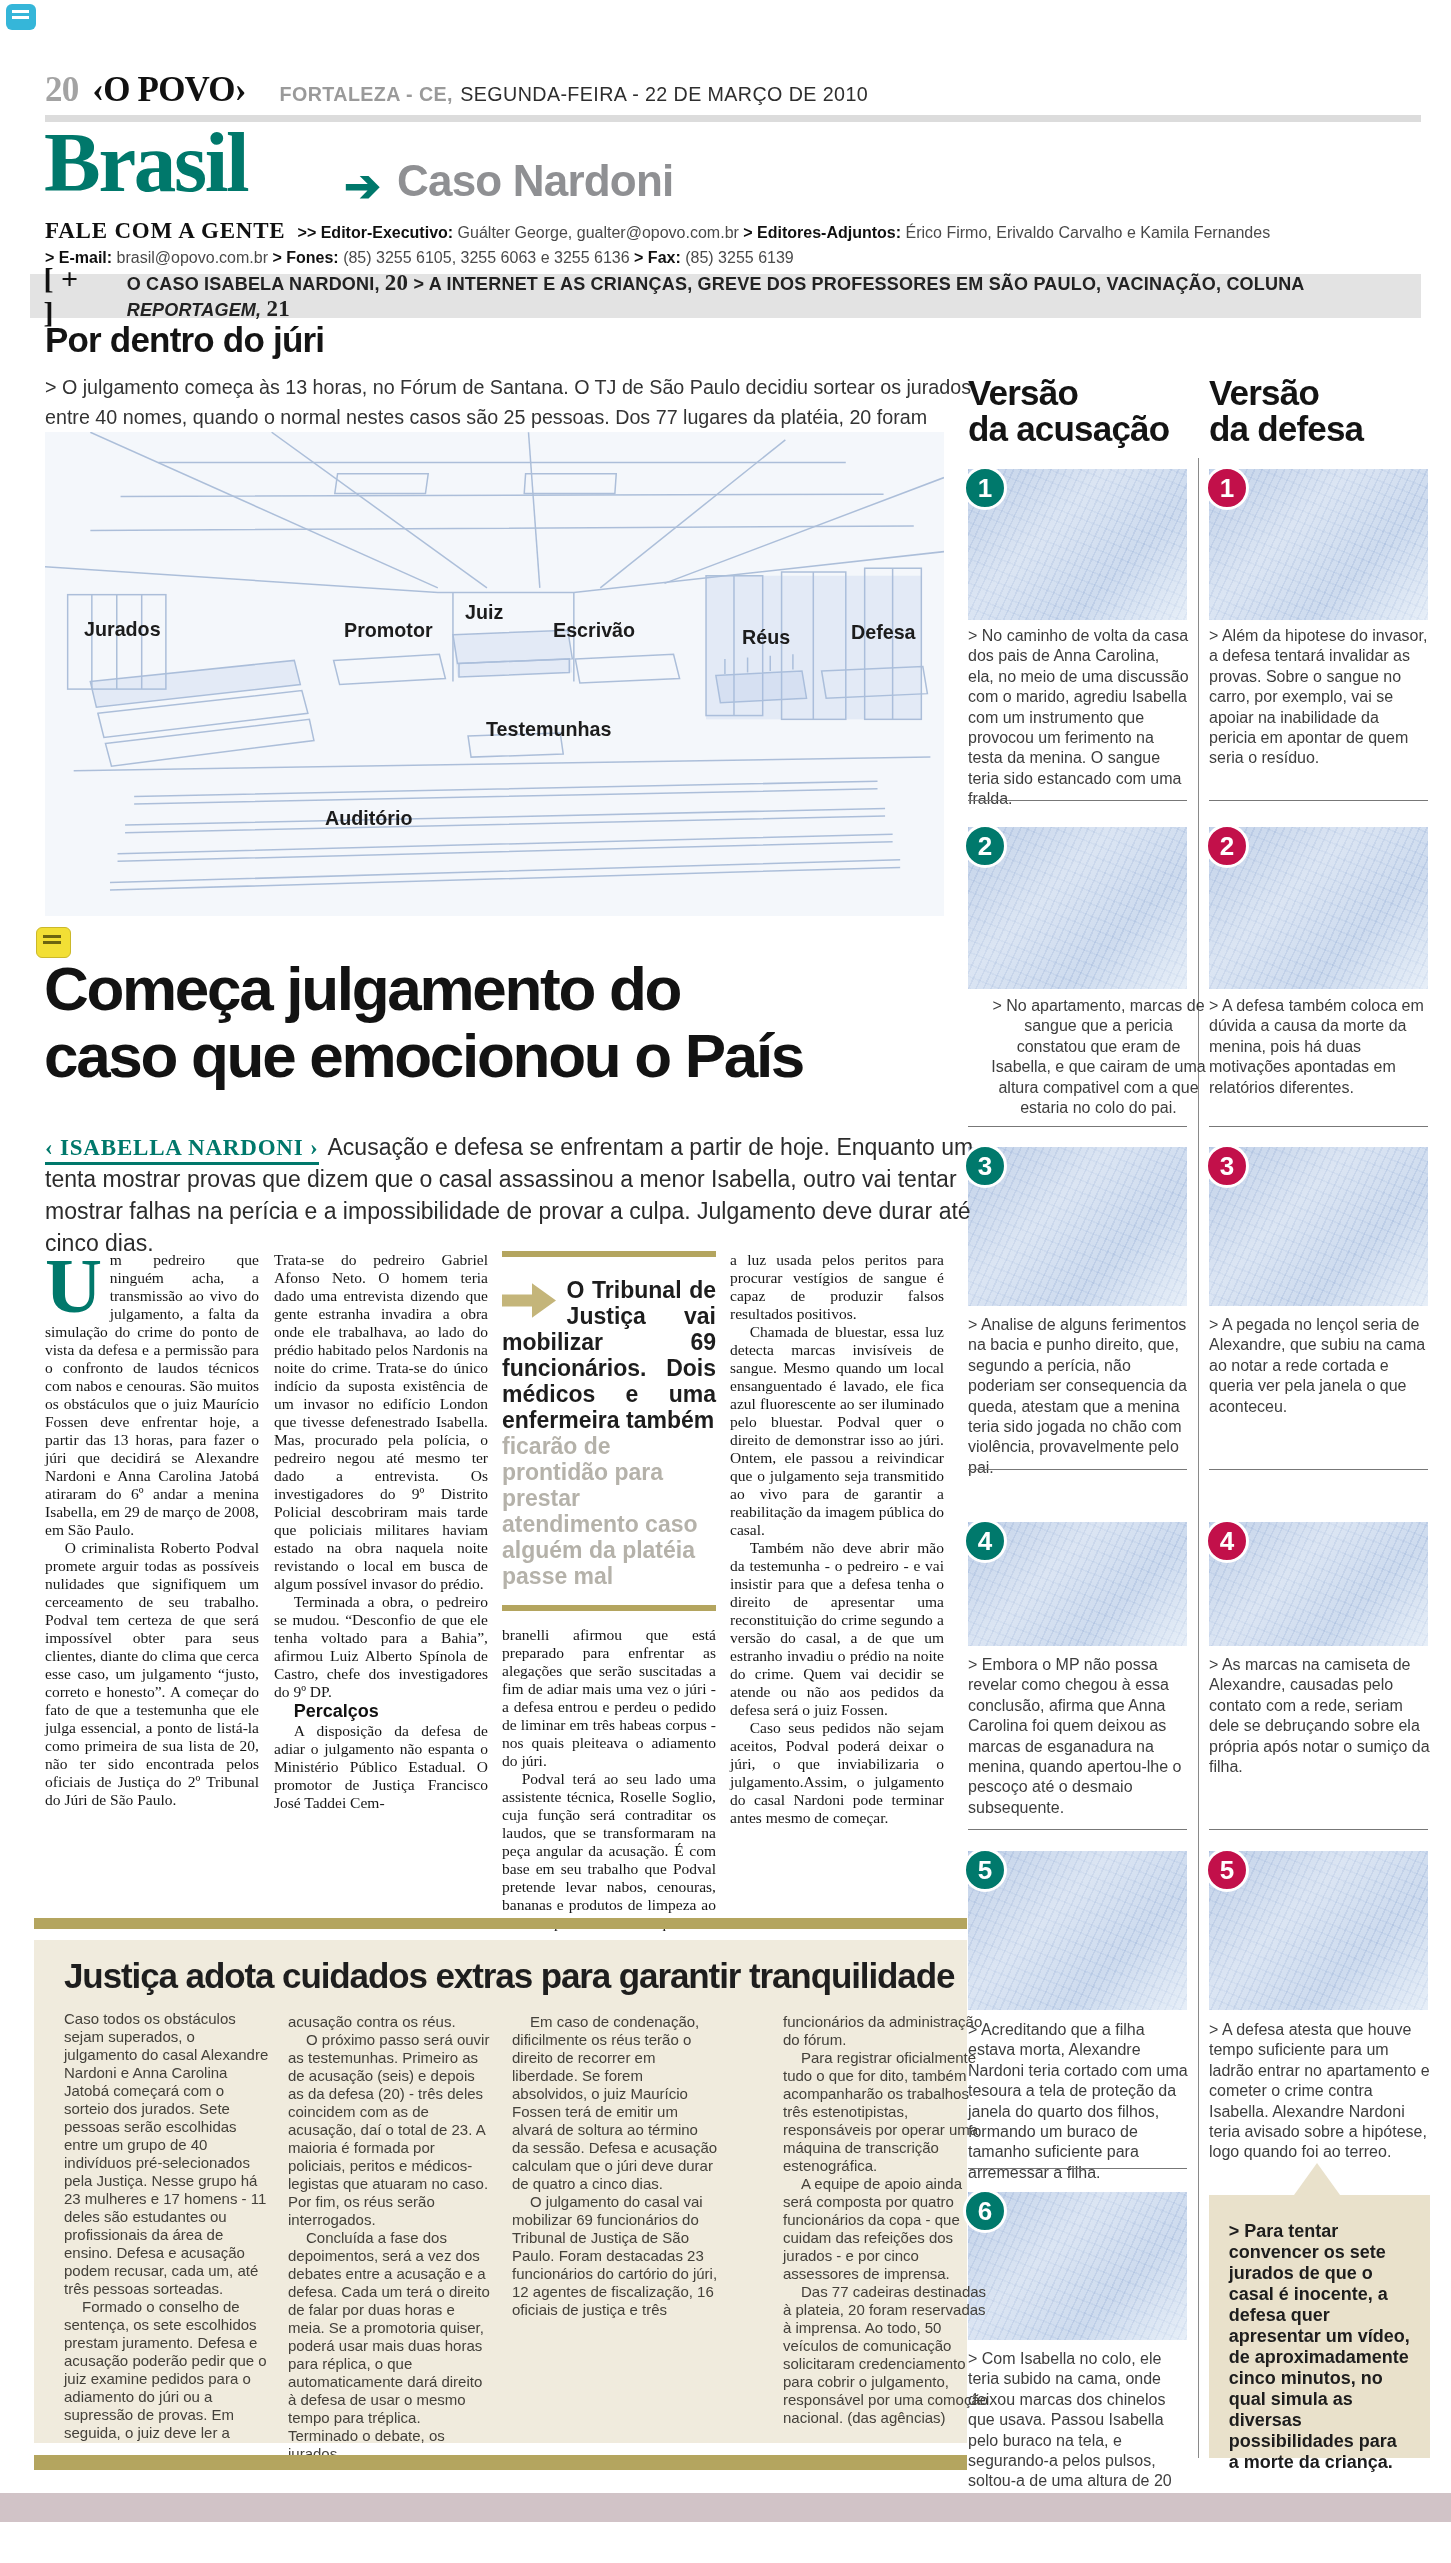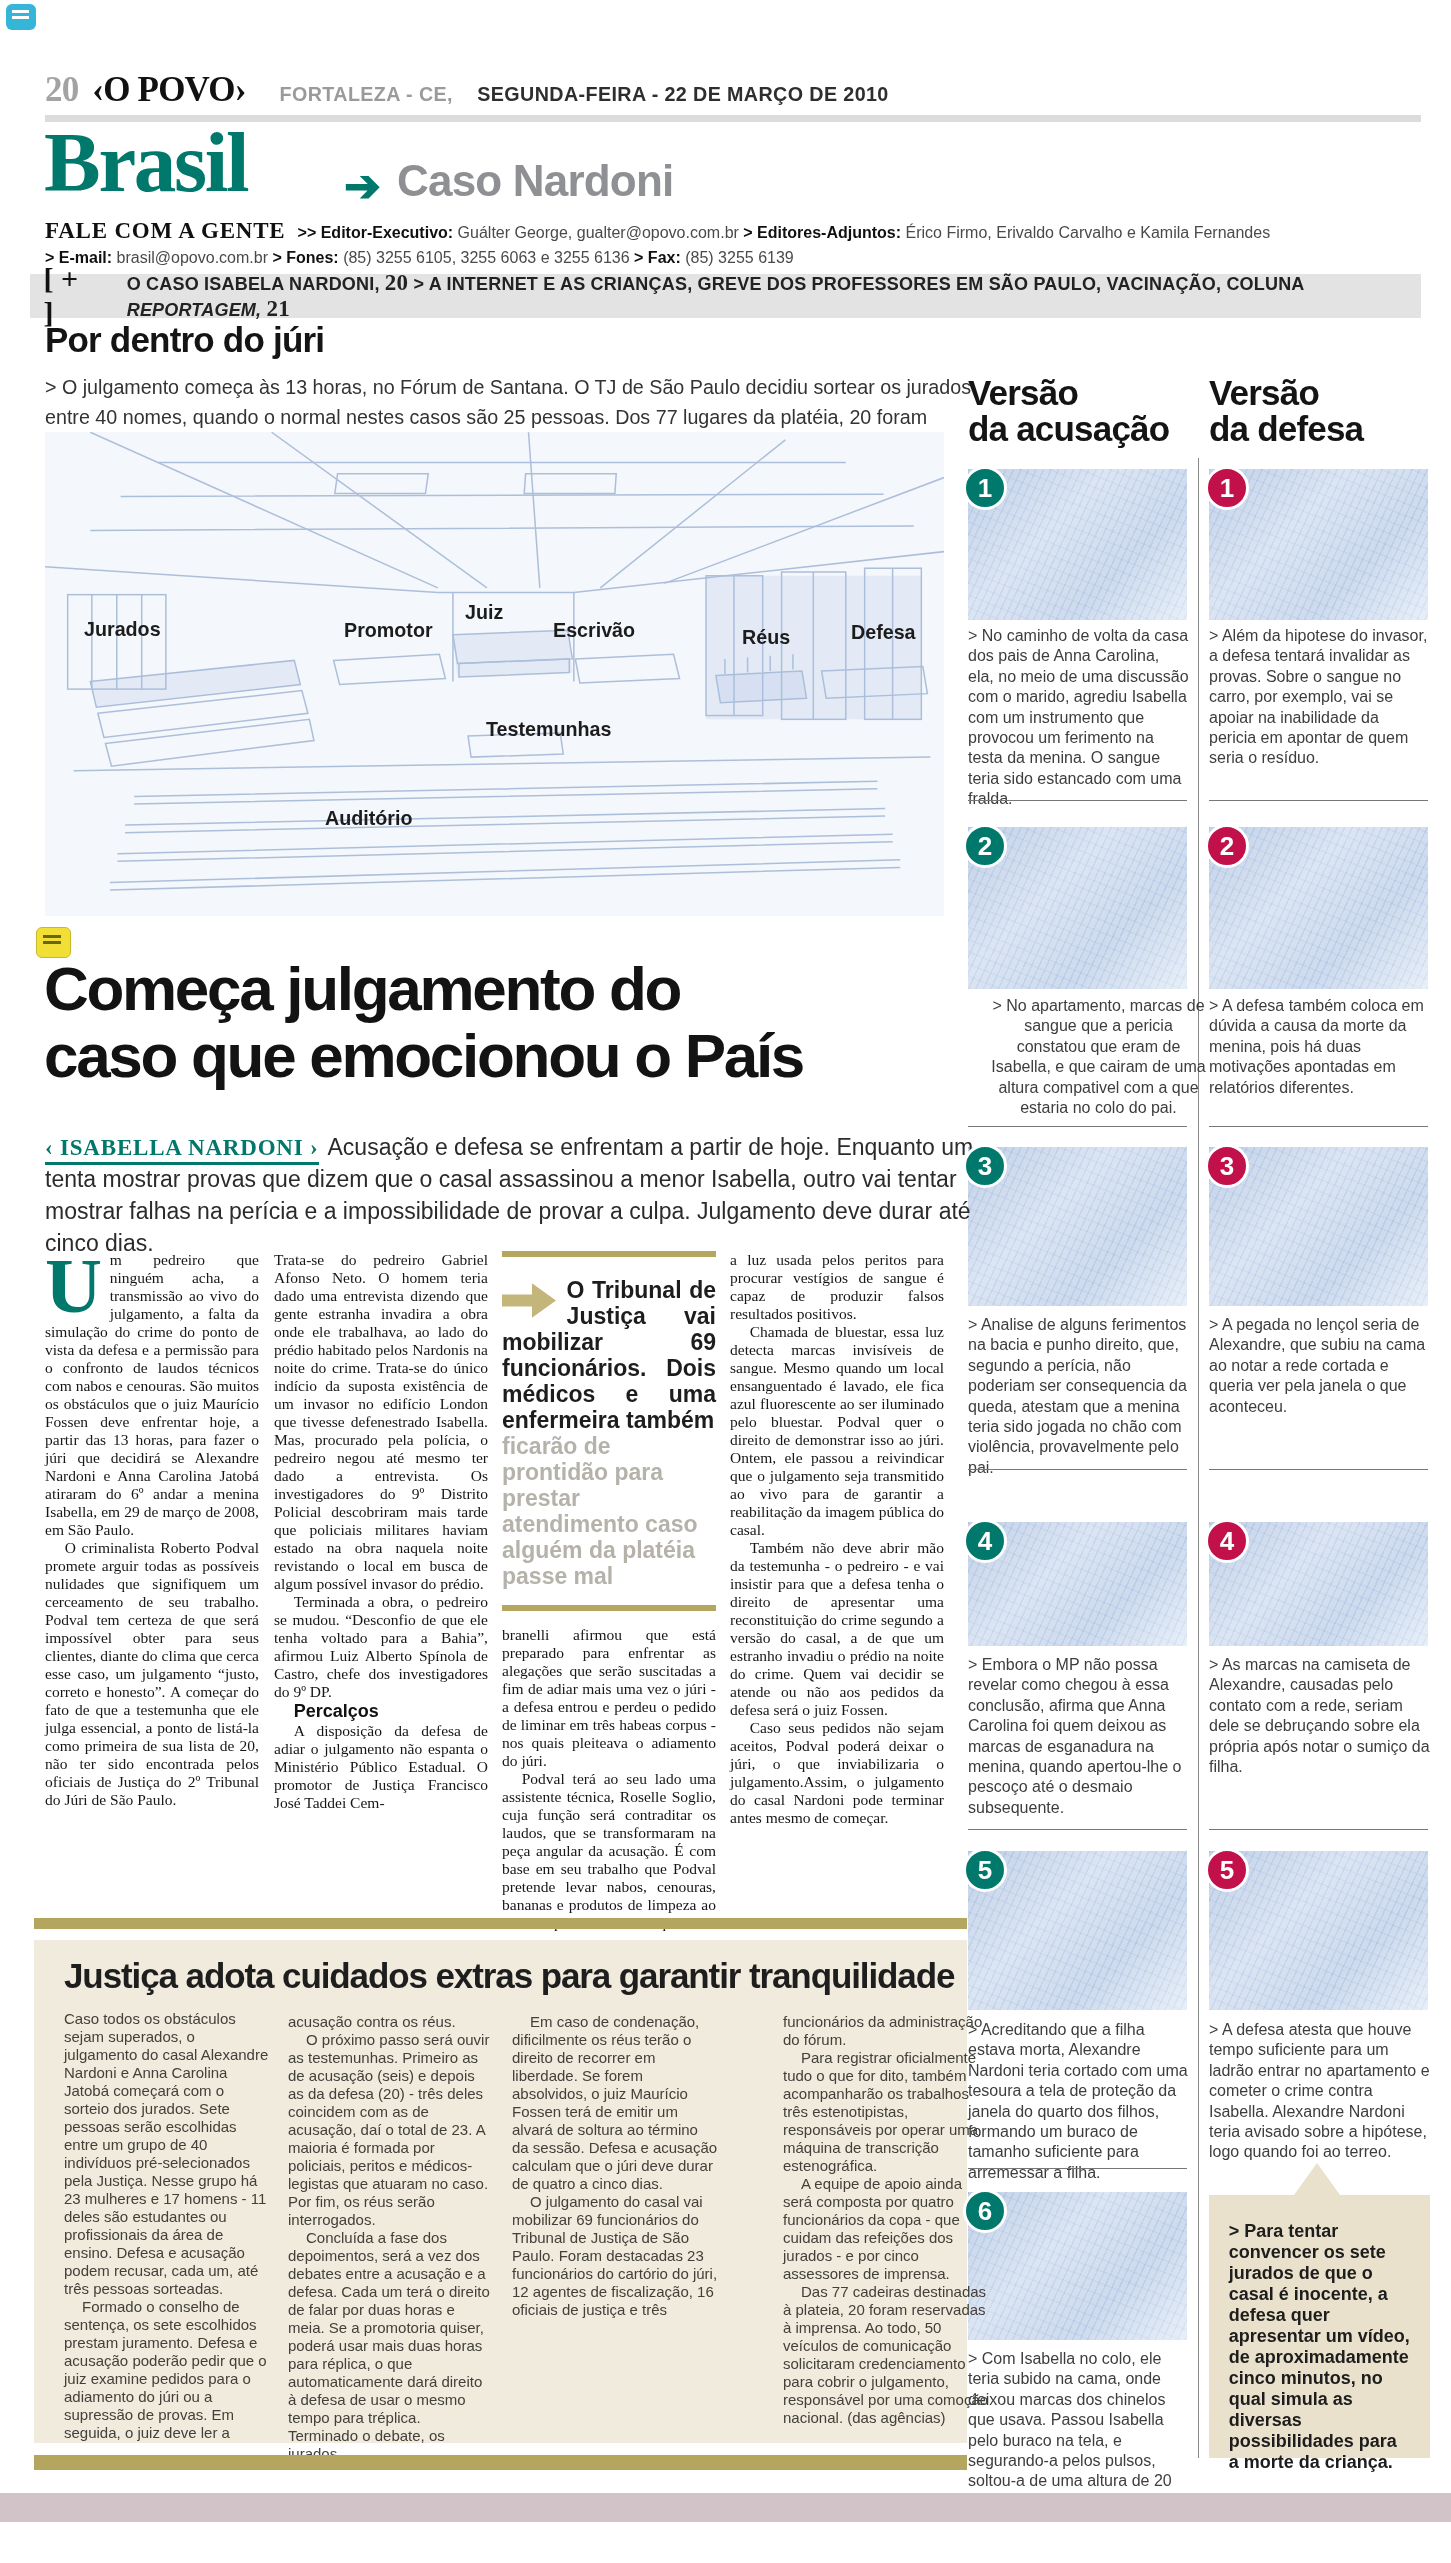--- a/index.html
+++ b/index.html
@@ -74,21 +74,21 @@
 </head>
 <body>
 
 <div class="page">
 
   <div class="abs chat-teal" style="left:6px;top:3.8px;width:30px;height:26px;"></div>
   <div class="abs" style="left:45px;top:70px;white-space:nowrap;">
     <span class="pgnum">20</span>
     <span class="brand" style="margin-left:10.6px;">‹O POVO›</span>
     <span class="dateline-b" style="margin-left:16.6px;padding-left:14px;">FORTALEZA - CE,</span>
-    <span class="dateline" style="margin-left:21px;font-weight:bold;">SEGUNDA-FEIRA - 22 DE MARÇO DE 2010</span>
+    <span class="dateline" style="margin-left:4px;">SEGUNDA-FEIRA - 22 DE MARÇO DE 2010</span>
   </div>
   <div class="abs grayrule" style="left:45px;top:115px;width:1376px;height:6.8px;"></div>
 
   <div class="abs section-title" style="left:44px;top:113px;">Brasil</div>
   <div class="abs section-arrow" style="left:344px;top:160px;">➔</div>
   <div class="abs section-tag" style="left:397px;top:156px;">Caso Nardoni</div>
 
   <div class="abs fale" style="left:45px;top:218px;width:1376px;">
     <span class="fale-label">FALE COM A GENTE</span>
     <b style="margin-left:7.6px;">&gt;&gt; Editor-Executivo:</b><span> Guálter George, gualter@opovo.com.br </span><b>&gt; Editores-Adjuntos:</b><span> Érico Firmo, Erivaldo Carvalho e Kamila Fernandes</span>

